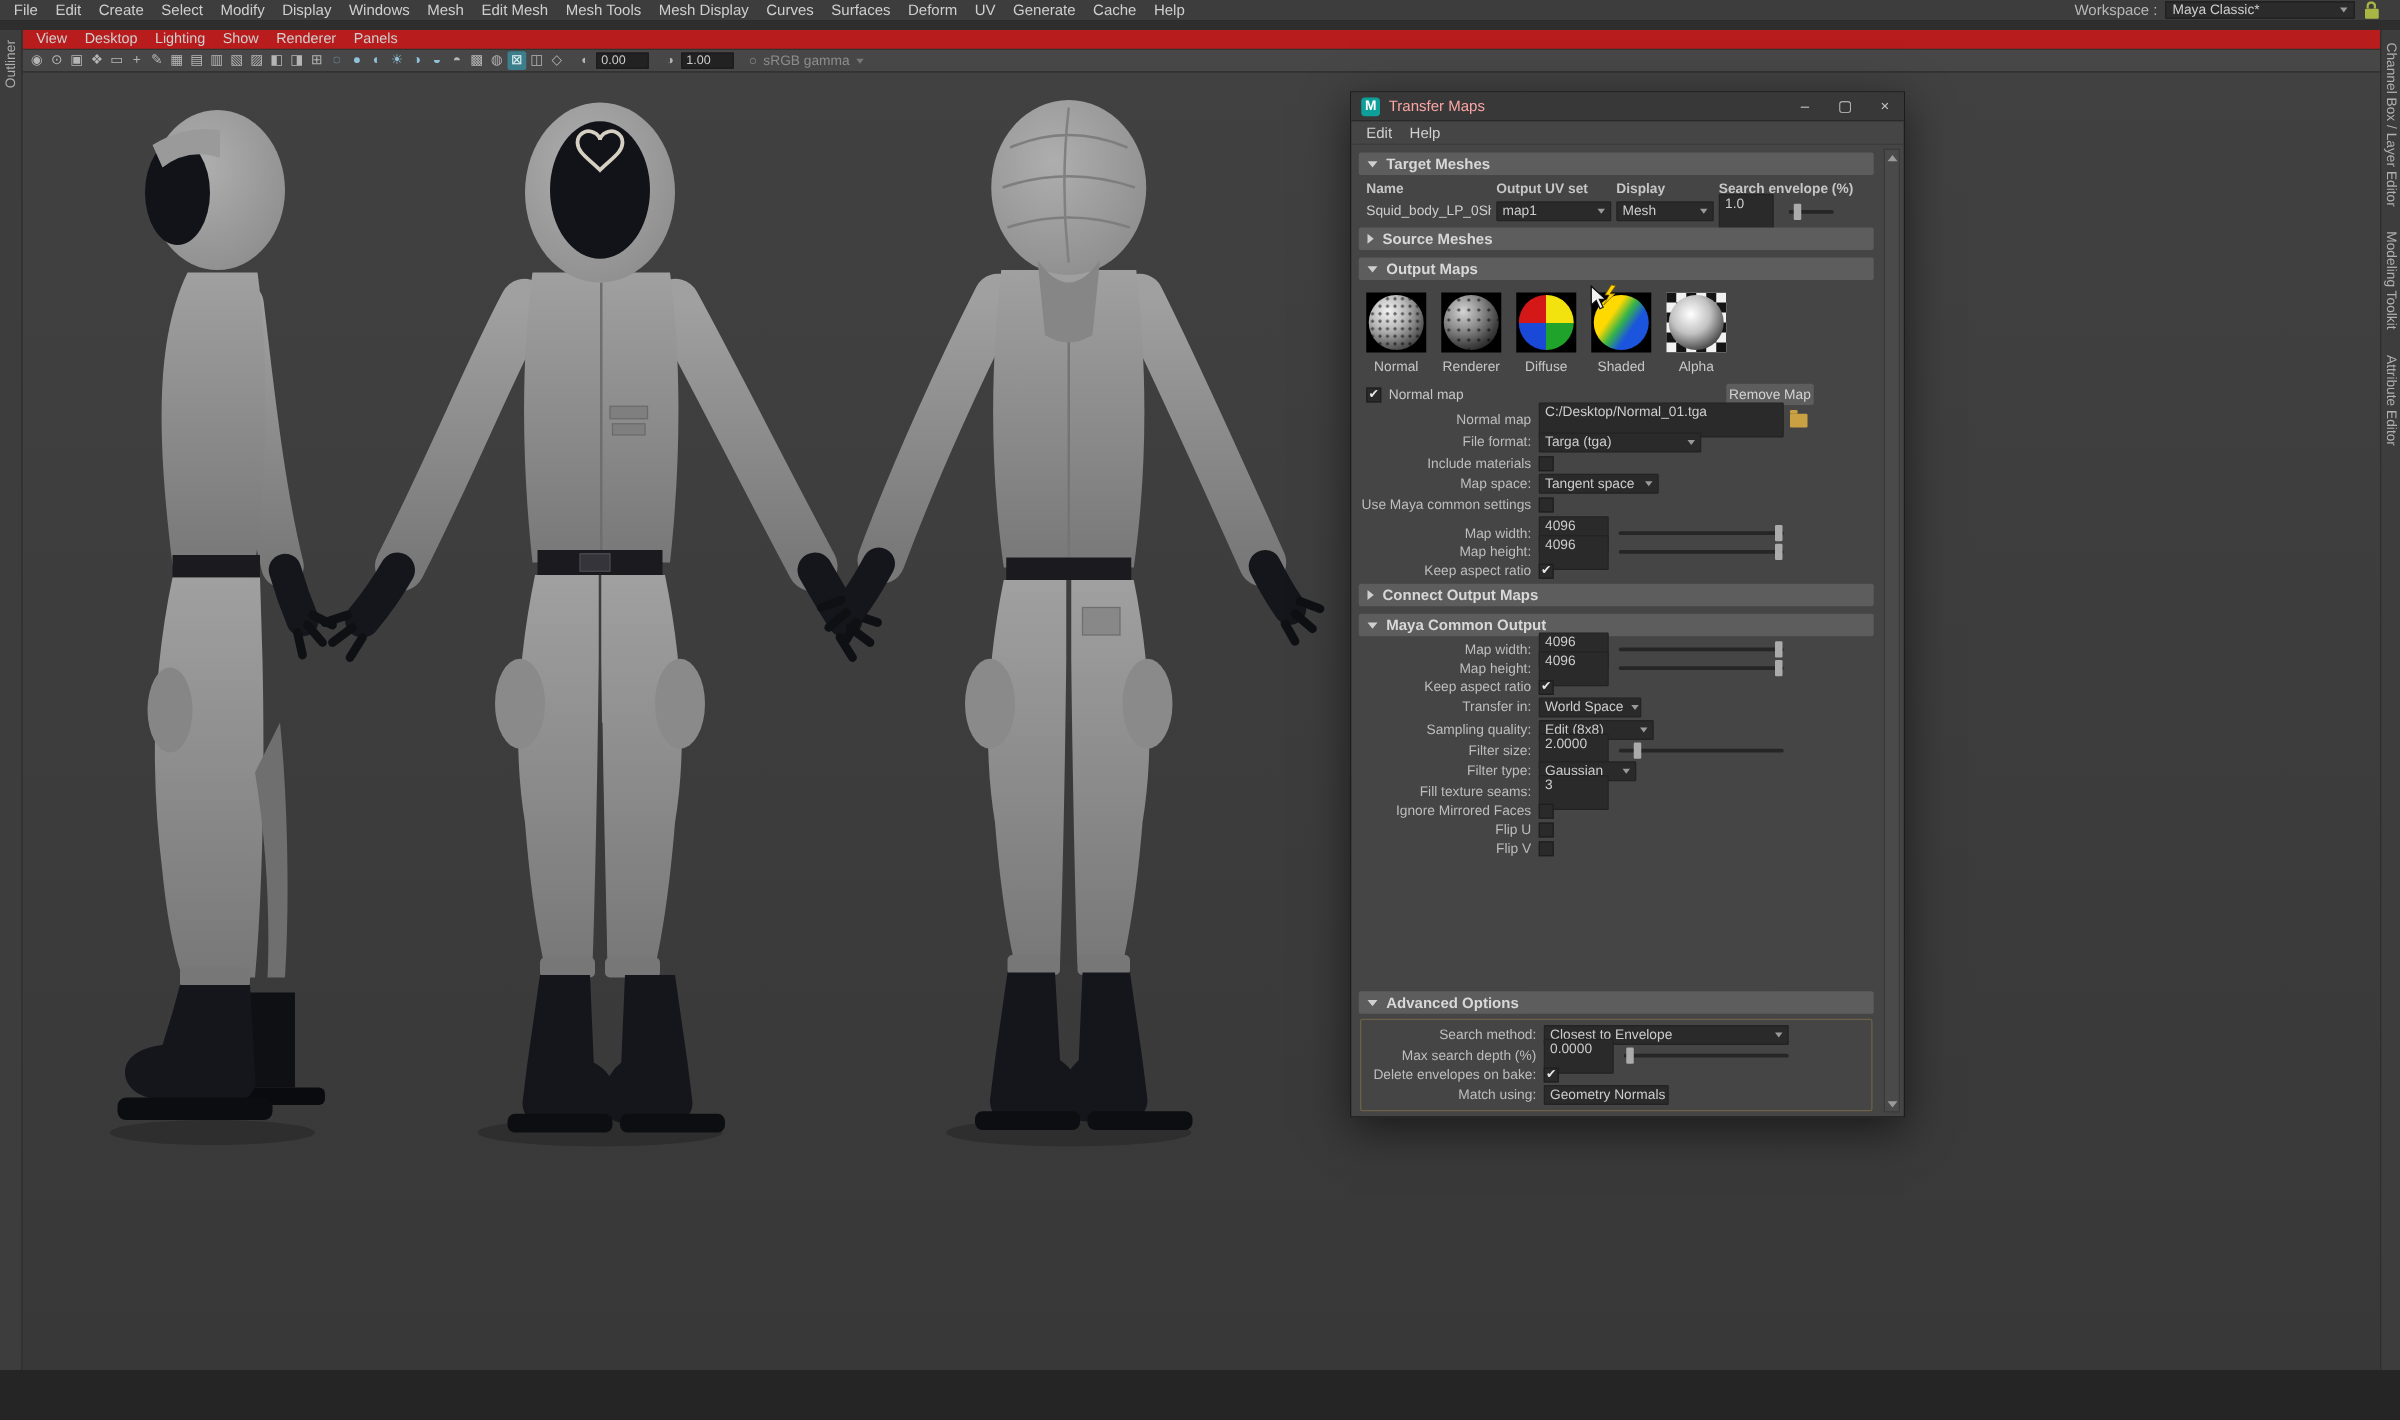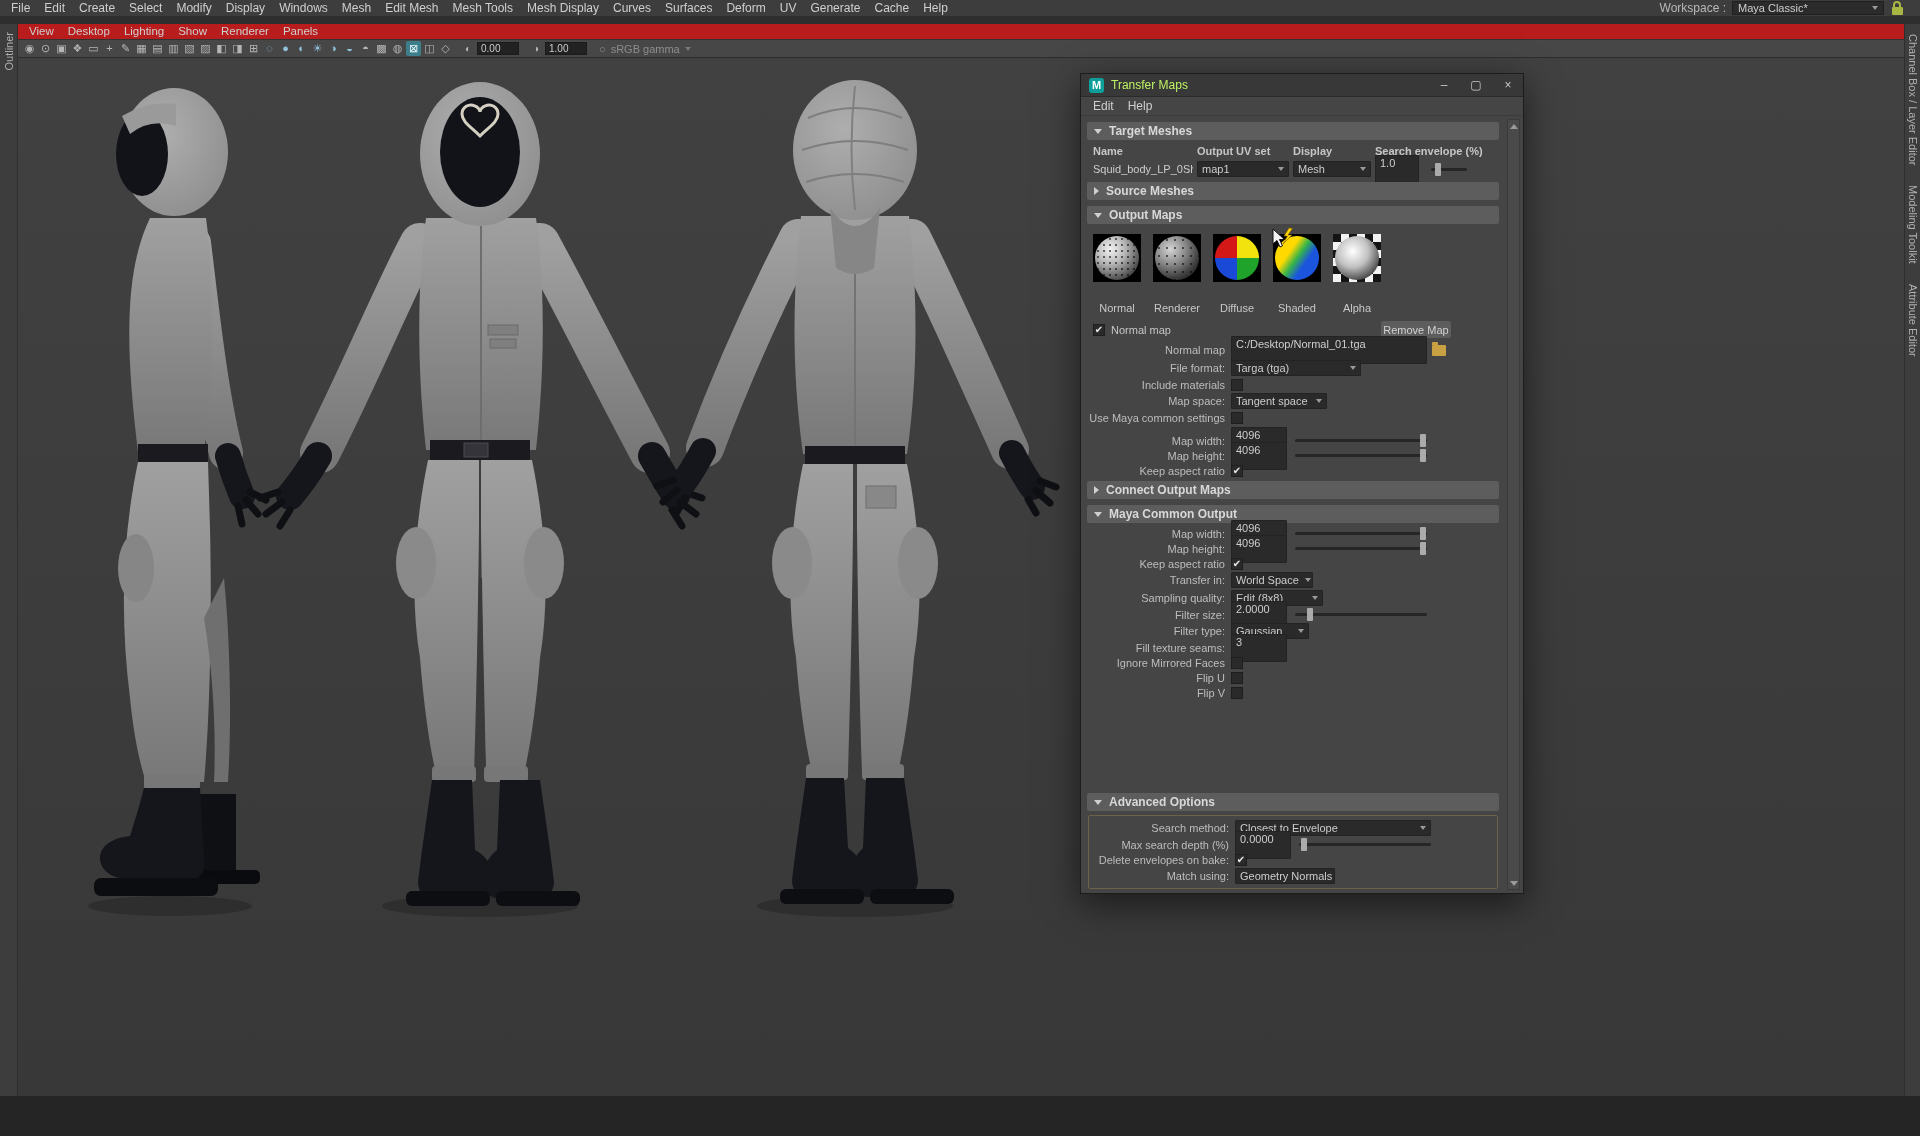--- a/index.html
+++ b/index.html
@@ -40,21 +40,21 @@
 .gamma-dd::after{content:"";width:0;height:0;border-left:3.5px solid transparent;border-right:3.5px solid transparent;border-top:4px solid #777}
 
 
 .viewport{position:absolute;left:18px;top:58px;right:16px;bottom:40px;background:linear-gradient(#414141,#383838);overflow:hidden}
 .bottom-bar{position:absolute;left:0;right:0;bottom:0;height:40px;background:#252525;z-index:6}
 
 
 .dialog{position:absolute;left:1080px;top:73px;width:444px;height:821px;background:#454545;border:1px solid #1c1c1c;box-shadow:0 10px 34px rgba(0,0,0,.55);display:flex;flex-direction:column;z-index:40}
 .titlebar{height:23px;background:#383838;display:flex;align-items:center;gap:7px;padding:0 8px;border-bottom:1px solid #2a2a2a}
 .maya-ico{width:15px;height:15px;background:#0f9f9a;border-radius:3px;color:#fff;font-size:11px;font-weight:bold;text-align:center;line-height:15px}
-.dlg-title{color:#bef264;font-size:12px}
+.dlg-title{color:#fca5a5;font-size:12px}
 .win-ctl{margin-left:auto;display:flex;gap:18px}
 .win-btn{color:#c8c8c8;font-size:12px;line-height:14px;width:14px;text-align:center}
 .dlg-menus{height:19px;display:flex;align-items:center;gap:2px;padding:0 6px;border-bottom:1px solid #3b3b3b}
 .dlg-menus .menu-item{font-size:12px;padding:0 6px}
 .dlg-body{flex:1;position:relative;display:flex;flex-direction:column;padding:3px 22px 2px 4px;overflow:hidden}
 .vscroll{position:absolute;top:3px;right:3px;bottom:3px;width:13px;background:#4a4a4a;border:1px solid #3a3a3a}
 .sarr{position:absolute;left:1px;width:9px;height:10px;display:flex;align-items:center;justify-content:center}
 .sarr.up{top:1px}.sarr.down{bottom:1px}
 .tri-up-s{width:0;height:0;border-left:4px solid transparent;border-right:4px solid transparent;border-bottom:5px solid #9a9a9a}
 .tri-dn-s{width:0;height:0;border-left:4px solid transparent;border-right:4px solid transparent;border-top:5px solid #9a9a9a}
@@ -80,21 +80,21 @@
 
 
 .tm-cols{display:flex;gap:4px;padding:2px 0 2px 8px;color:#c6c6c6;font-size:11px;font-weight:bold;flex:none}
 .tm-row{display:flex;gap:4px;align-items:center;padding-left:8px;height:20px;flex:none}
 .tm-name{width:100px;color:#cdcdcd;font-size:11px;white-space:nowrap;overflow:hidden}
 .tm-btns{display:flex;gap:4px;padding:4px 34px 4px 6px;flex:none}
 .tm-btns .btn{flex:1}
 
 
 .maps-row{display:flex;gap:12px;padding:7px 0 4px 8px;position:relative;flex:none}
-.map-cell{width:48px;display:flex;flex-direction:column;align-items:center;gap:20px}
+.map-cell{width:48px;display:flex;flex-direction:column;align-items:center;gap:6px}
 .map-label{color:#c8c8c8;font-size:11px}
 .thumb{width:48px;height:48px;background:#000;display:flex;align-items:center;justify-content:center;position:relative}
 .thumb.alpha-bg{background:conic-gradient(#f2f2f2 0 25%,#141414 0 50%,#f2f2f2 0 75%,#141414 0);background-size:16px 16px}
 .orb{width:44px;height:44px;border-radius:50%}
 .orb.normal{background:radial-gradient(circle at 35% 30%,#f2f2f2,#b8b8b8 35%,#5e5e5e 68%,#121212)}
 .orb.displace{background:radial-gradient(circle at 35% 30%,#d4d4d4,#8d8d8d 35%,#3e3e3e 68%,#080808)}
 .orb.dots::after{content:"";position:absolute;inset:2px;border-radius:50%;background-image:radial-gradient(rgba(0,0,0,.55) 1px,transparent 1.5px);background-size:6px 6px}
 .orb.coarse::after{background-size:8px 8px}
 .orb.diffuse{background:conic-gradient(#f2e20e 0 90deg,#1fa32a 90deg 180deg,#1a49d8 180deg 270deg,#d41717 270deg 360deg)}
 .orb.shaded{background:linear-gradient(125deg,#ffd900 0%,#ffd900 34%,#35b44a 50%,#1b55dd 66%,#1b55dd 100%)}

